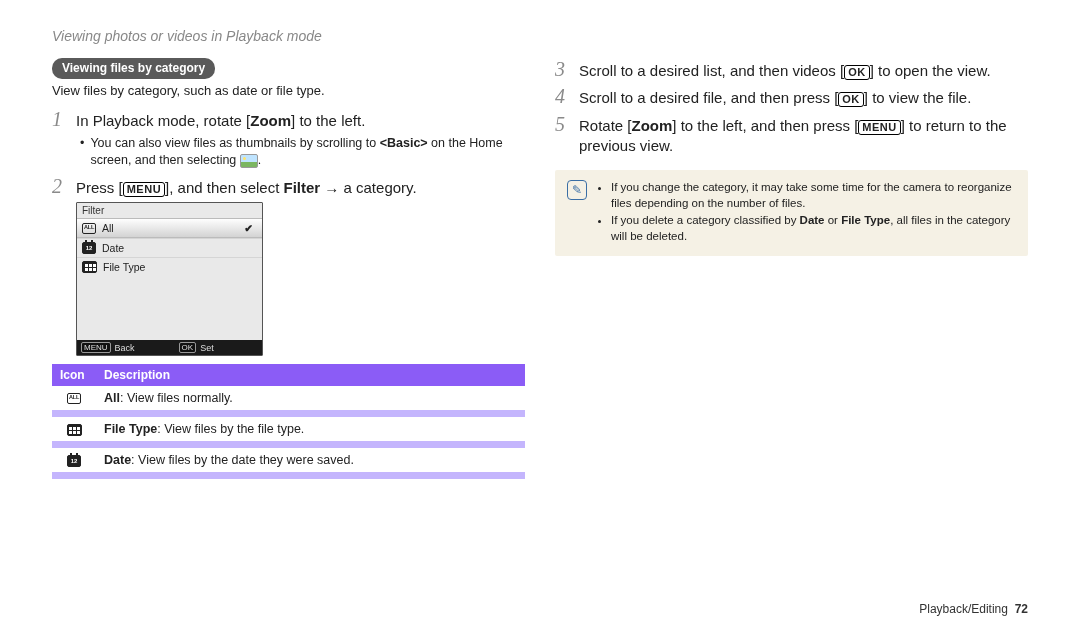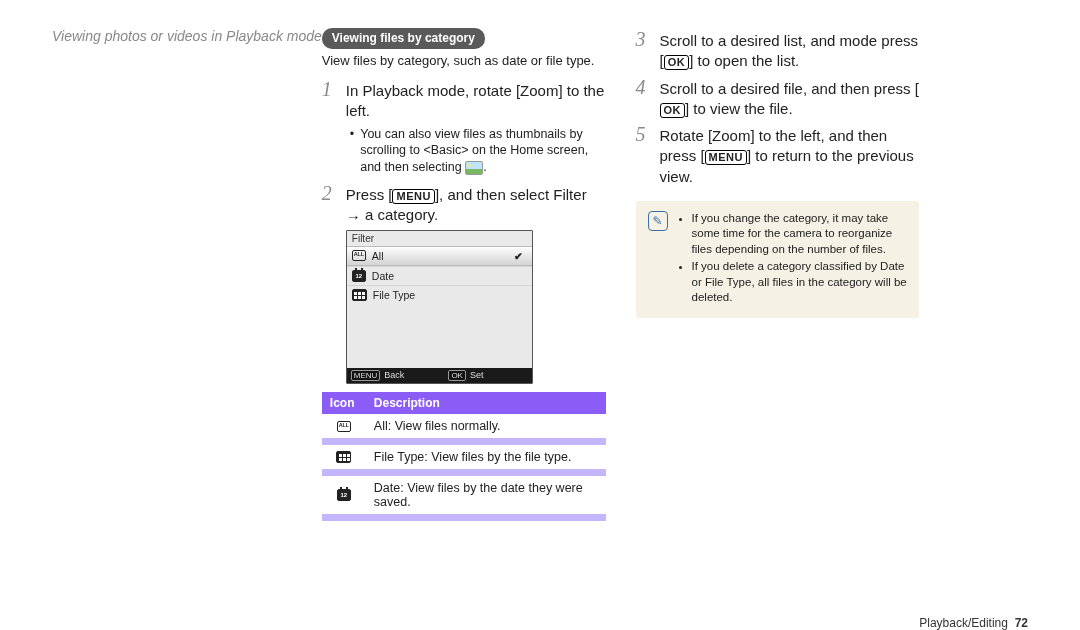--- a/index.html
+++ b/index.html
@@ -6,26 +6,26 @@
     margin: 0;
     padding: 0;
     background: #fff;
     font-family: "Segoe UI", Arial, sans-serif;
     color: #222;
     width: 1080px;
     height: 630px;
     overflow: hidden;
   }
   .page {
-    padding: 28px 52px 0 52px;
+    padding: 28px 52px 14px 52px;
     box-sizing: border-box;
     width: 100%;
     height: 100%;
     display: flex;
-    flex-direction: row;
+    flex-direction: column;
   }
   .page-header {
     font-size: 14px;
     color: #888;
     font-style: italic;
     margin-bottom: 14px;
   }
   .columns {
     display: flex;
     gap: 30px;
@@ -78,21 +78,21 @@
     font-weight: bold;
     border: 1px solid #000;
     border-radius: 3px;
     font-size: 11px;
     padding: 0 3px 1px 3px;
     letter-spacing: 0.5px;
     vertical-align: baseline;
     line-height: 1.1;
     font-family: Arial, sans-serif;
   }
-  .bold { font-weight: normal; }
+  .bold { font-weight: bold; }
 
   
   .shot {
     width: 185px;
     margin-left: 24px;
     font-size: 10px;
     background: #e9e9e9;
     border: 1px solid #555;
     border-radius: 1px;
     margin-top: 4px;
@@ -367,21 +367,21 @@
         </tr>
       </tbody>
         </table>
     </div>
 
     <div class="col">
 
       <div class="step">
         <div class="step-num">3</div>
         <div class="step-text">
-          <span>Scroll to a desired list, and mode press [</span><span class="label-box">OK</span><span>] to open the list.</span>
+          <span>Scroll to a desired list, and then videos [</span><span class="label-box">OK</span><span>] to open the view.</span>
         </div>
       </div>
 
       <div class="step">
         <div class="step-num">4</div>
         <div class="step-text">
           <span>Scroll to a desired file, and then press [</span><span class="label-box">OK</span><span>] to view the file.</span>
         </div>
       </div>
 

